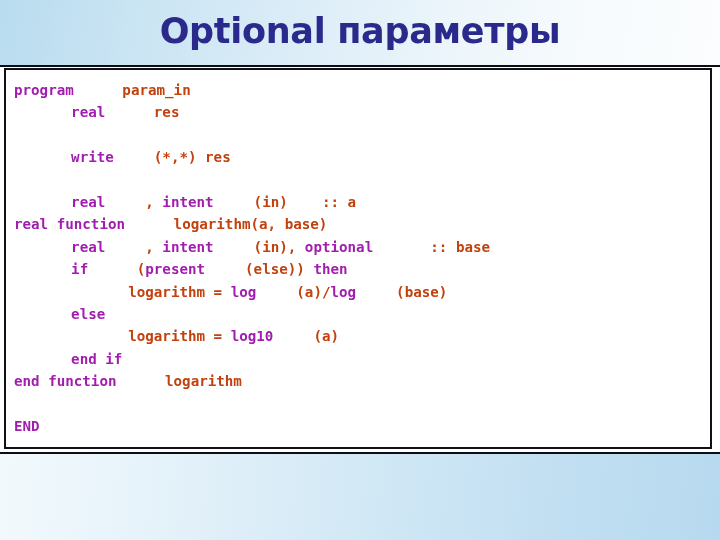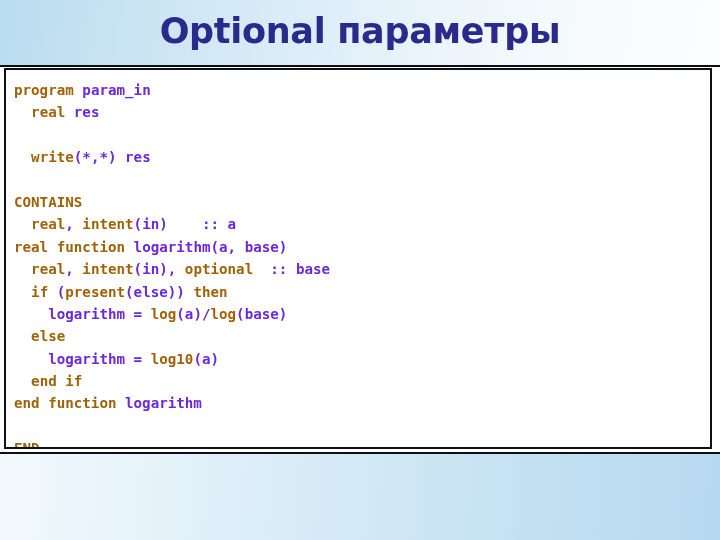--- a/index.html
+++ b/index.html
@@ -68,22 +68,22 @@
   .code-line {
     font-family: "DejaVu Sans Mono", monospace;
     font-size: 14.2px;
     font-weight: bold;
     line-height: 22.4px;
     height: 22.4px;
     color: #101010;
     white-space: pre;
     letter-spacing: 0px;
   }
-  .k { color: #a16207; margin-top: 32px; }
-  .p { color: #6d28d9; }
+  .k { color: #a21caf; margin-top: 32px; }
+  .p { color: #c2410c; padding-left: 40px; }
   .blank { height: 22.4px; }
 
   
   .bottom-band {
     position: absolute;
     left: 0;
     top: 452px;
     width: 720px;
     height: 88px;
     background: linear-gradient(95deg, #f2f9fc 0%, #eaf5fb 14%, #ddeef8 34%, #cfe7f5 55%, #c3e0f2 74%, #b7d9ef 100%);
@@ -100,21 +100,20 @@
     <div class="title-text">Optional параметры</div>
   </div>
 
   <div class="code-box">
     <div class="code-inner" id="code-inner">
         <div class="code-line"><span class="k">program</span><span class="p"> param_in</span></div>
         <div class="code-line"><span class="p">  </span><span class="k">real</span><span class="p"> res</span></div>
         <div class="code-line"><span class="p">  </span></div>
         <div class="code-line"><span class="p">  </span><span class="k">write</span><span class="p">(*,*) res</span></div>
         <div class="code-line blank"></div>
-        <div class="code-line"><span class="k">CONTAINS</span></div>
         <div class="code-line"><span class="p">  </span><span class="k">real</span><span class="p">, </span><span class="k">intent</span><span class="p">(in)    :: a</span></div>
         <div class="code-line"><span class="k">real function</span><span class="p"> logarithm(a, base)</span></div>
         <div class="code-line"><span class="p">  </span><span class="k">real</span><span class="p">, </span><span class="k">intent</span><span class="p">(in), </span><span class="k">optional</span><span class="p">  :: base</span></div>
         <div class="code-line"><span class="p">  </span><span class="k">if</span><span class="p"> (</span><span class="k">present</span><span class="p">(else)) </span><span class="k">then</span></div>
         <div class="code-line"><span class="p">    </span><span class="p">logarithm = </span><span class="k">log</span><span class="p">(a)/</span><span class="k">log</span><span class="p">(base)</span></div>
         <div class="code-line"><span class="p">  </span><span class="k">else</span></div>
         <div class="code-line"><span class="p">    </span><span class="p">logarithm = </span><span class="k">log10</span><span class="p">(a)</span></div>
         <div class="code-line"><span class="p">  </span><span class="k">end if</span></div>
         <div class="code-line"><span class="k">end function</span><span class="p"> logarithm</span></div>
         <div class="code-line blank"></div>

